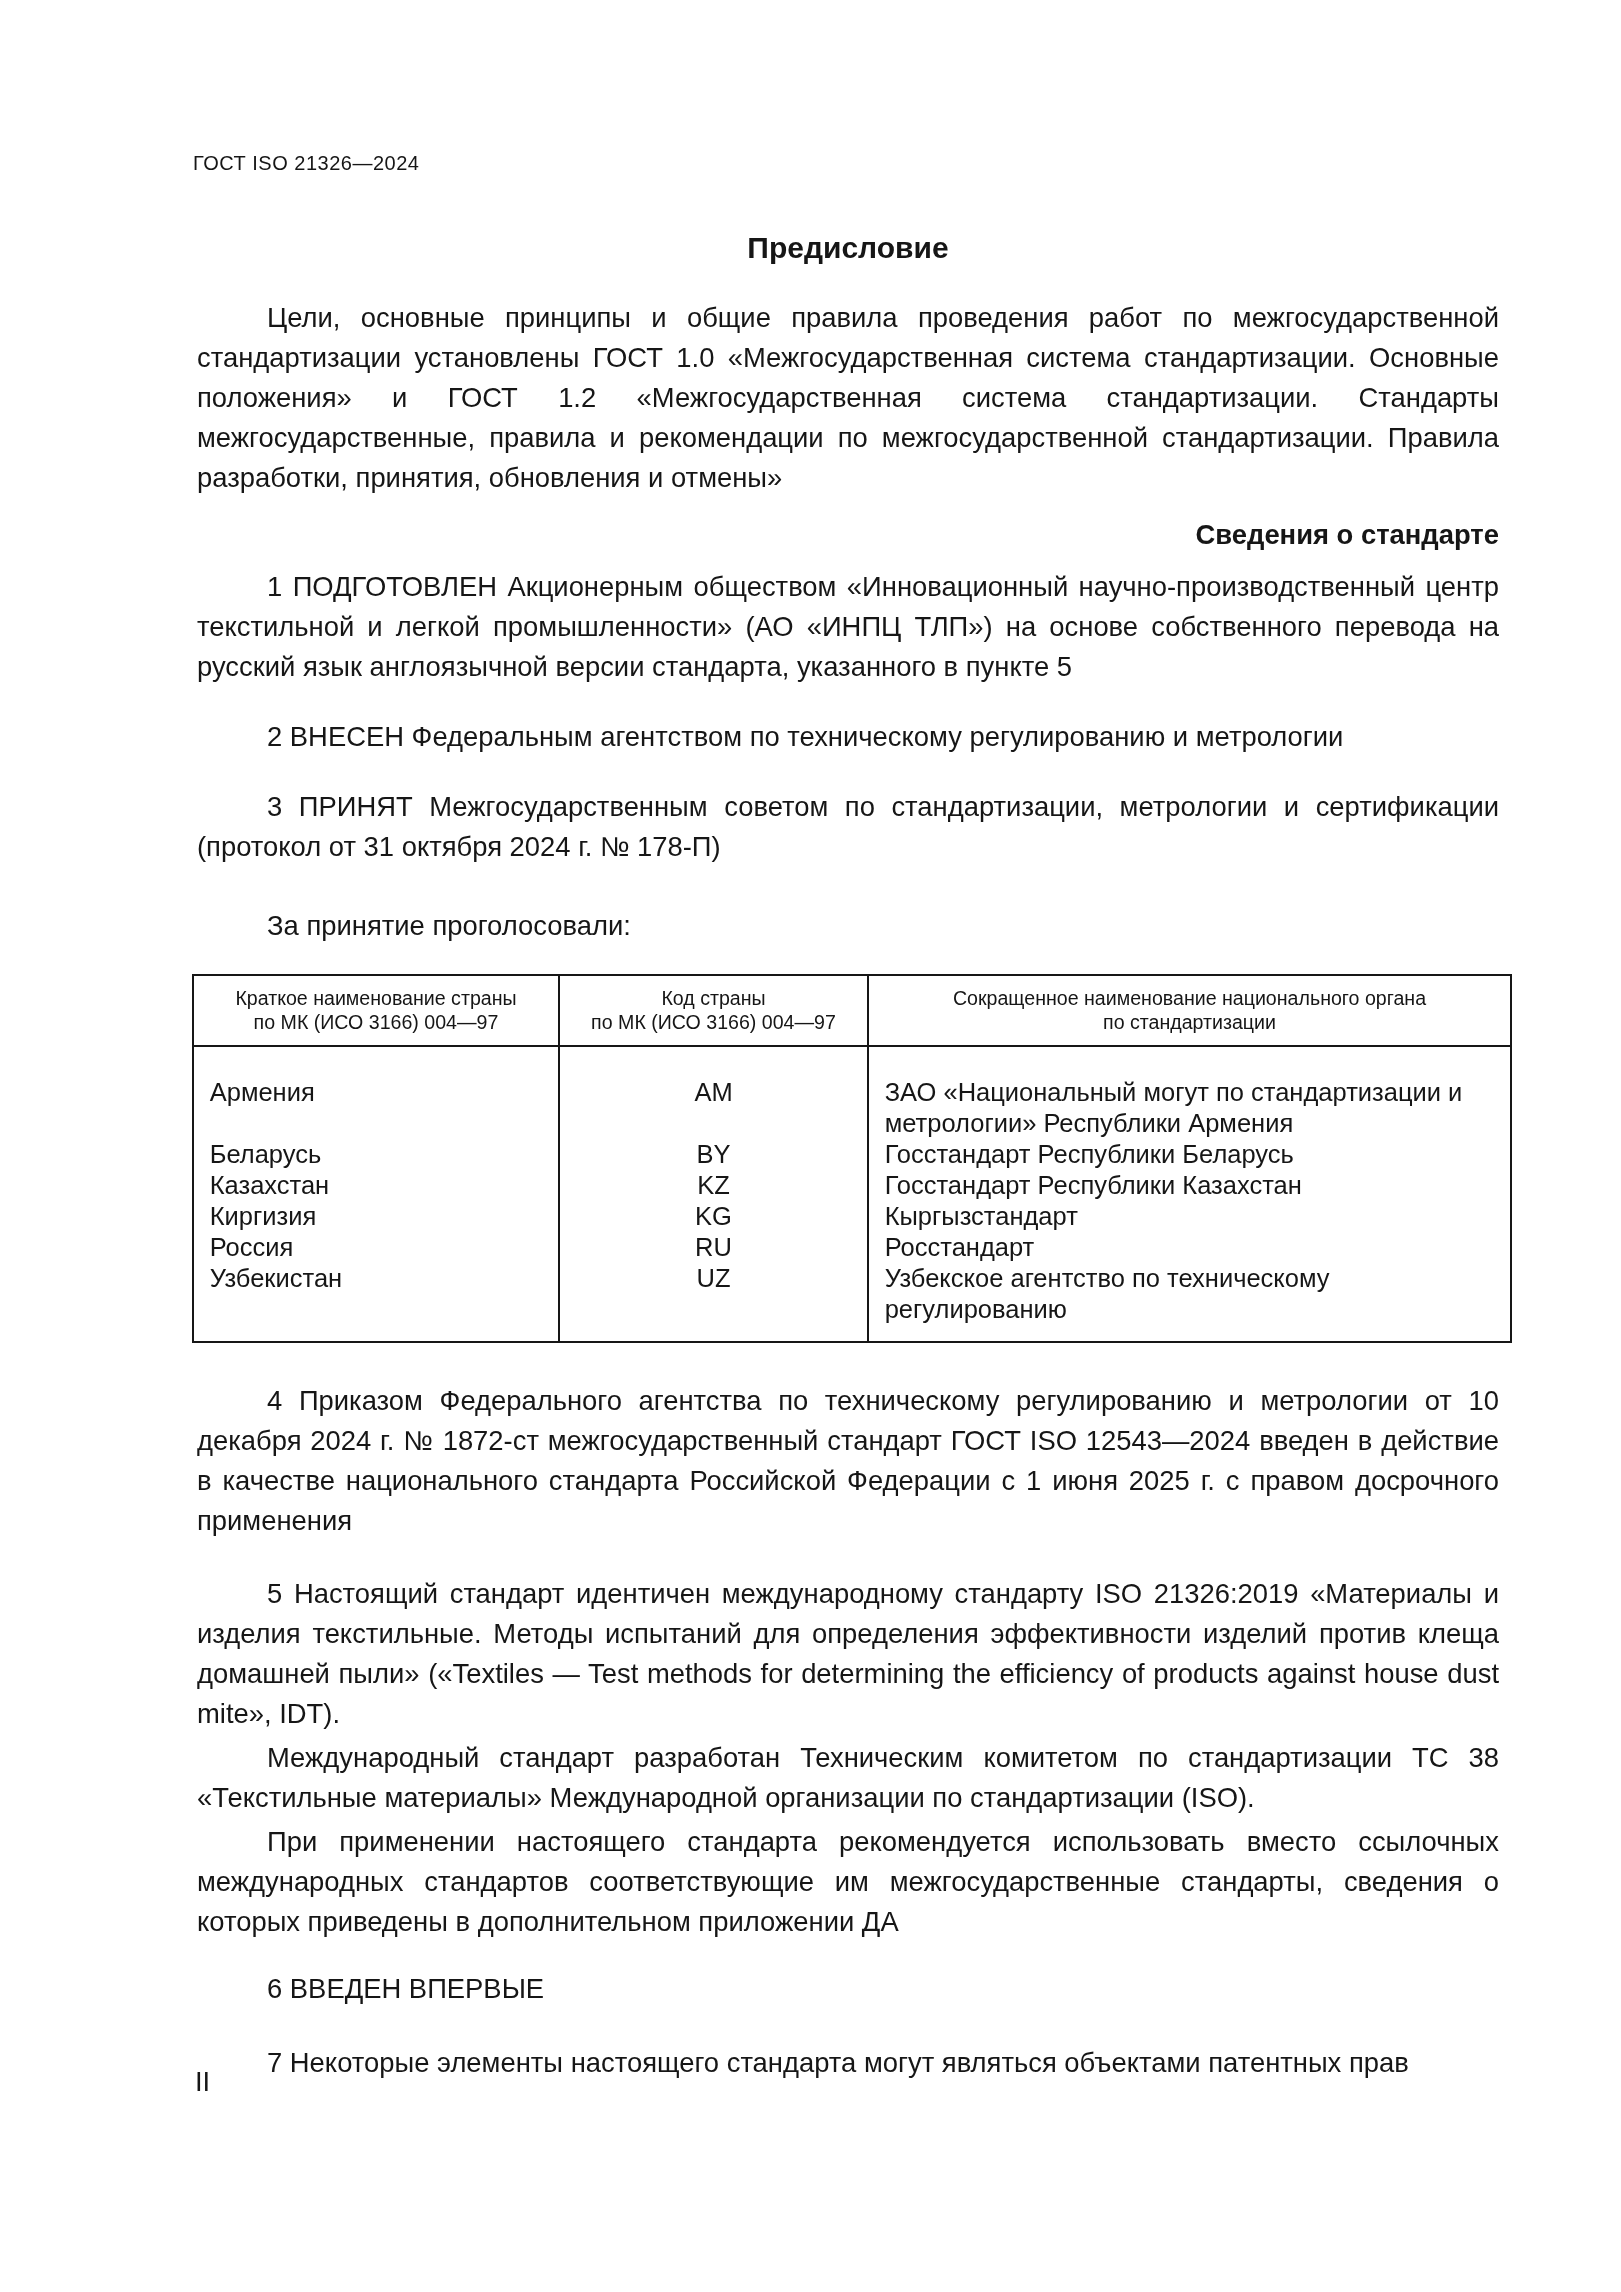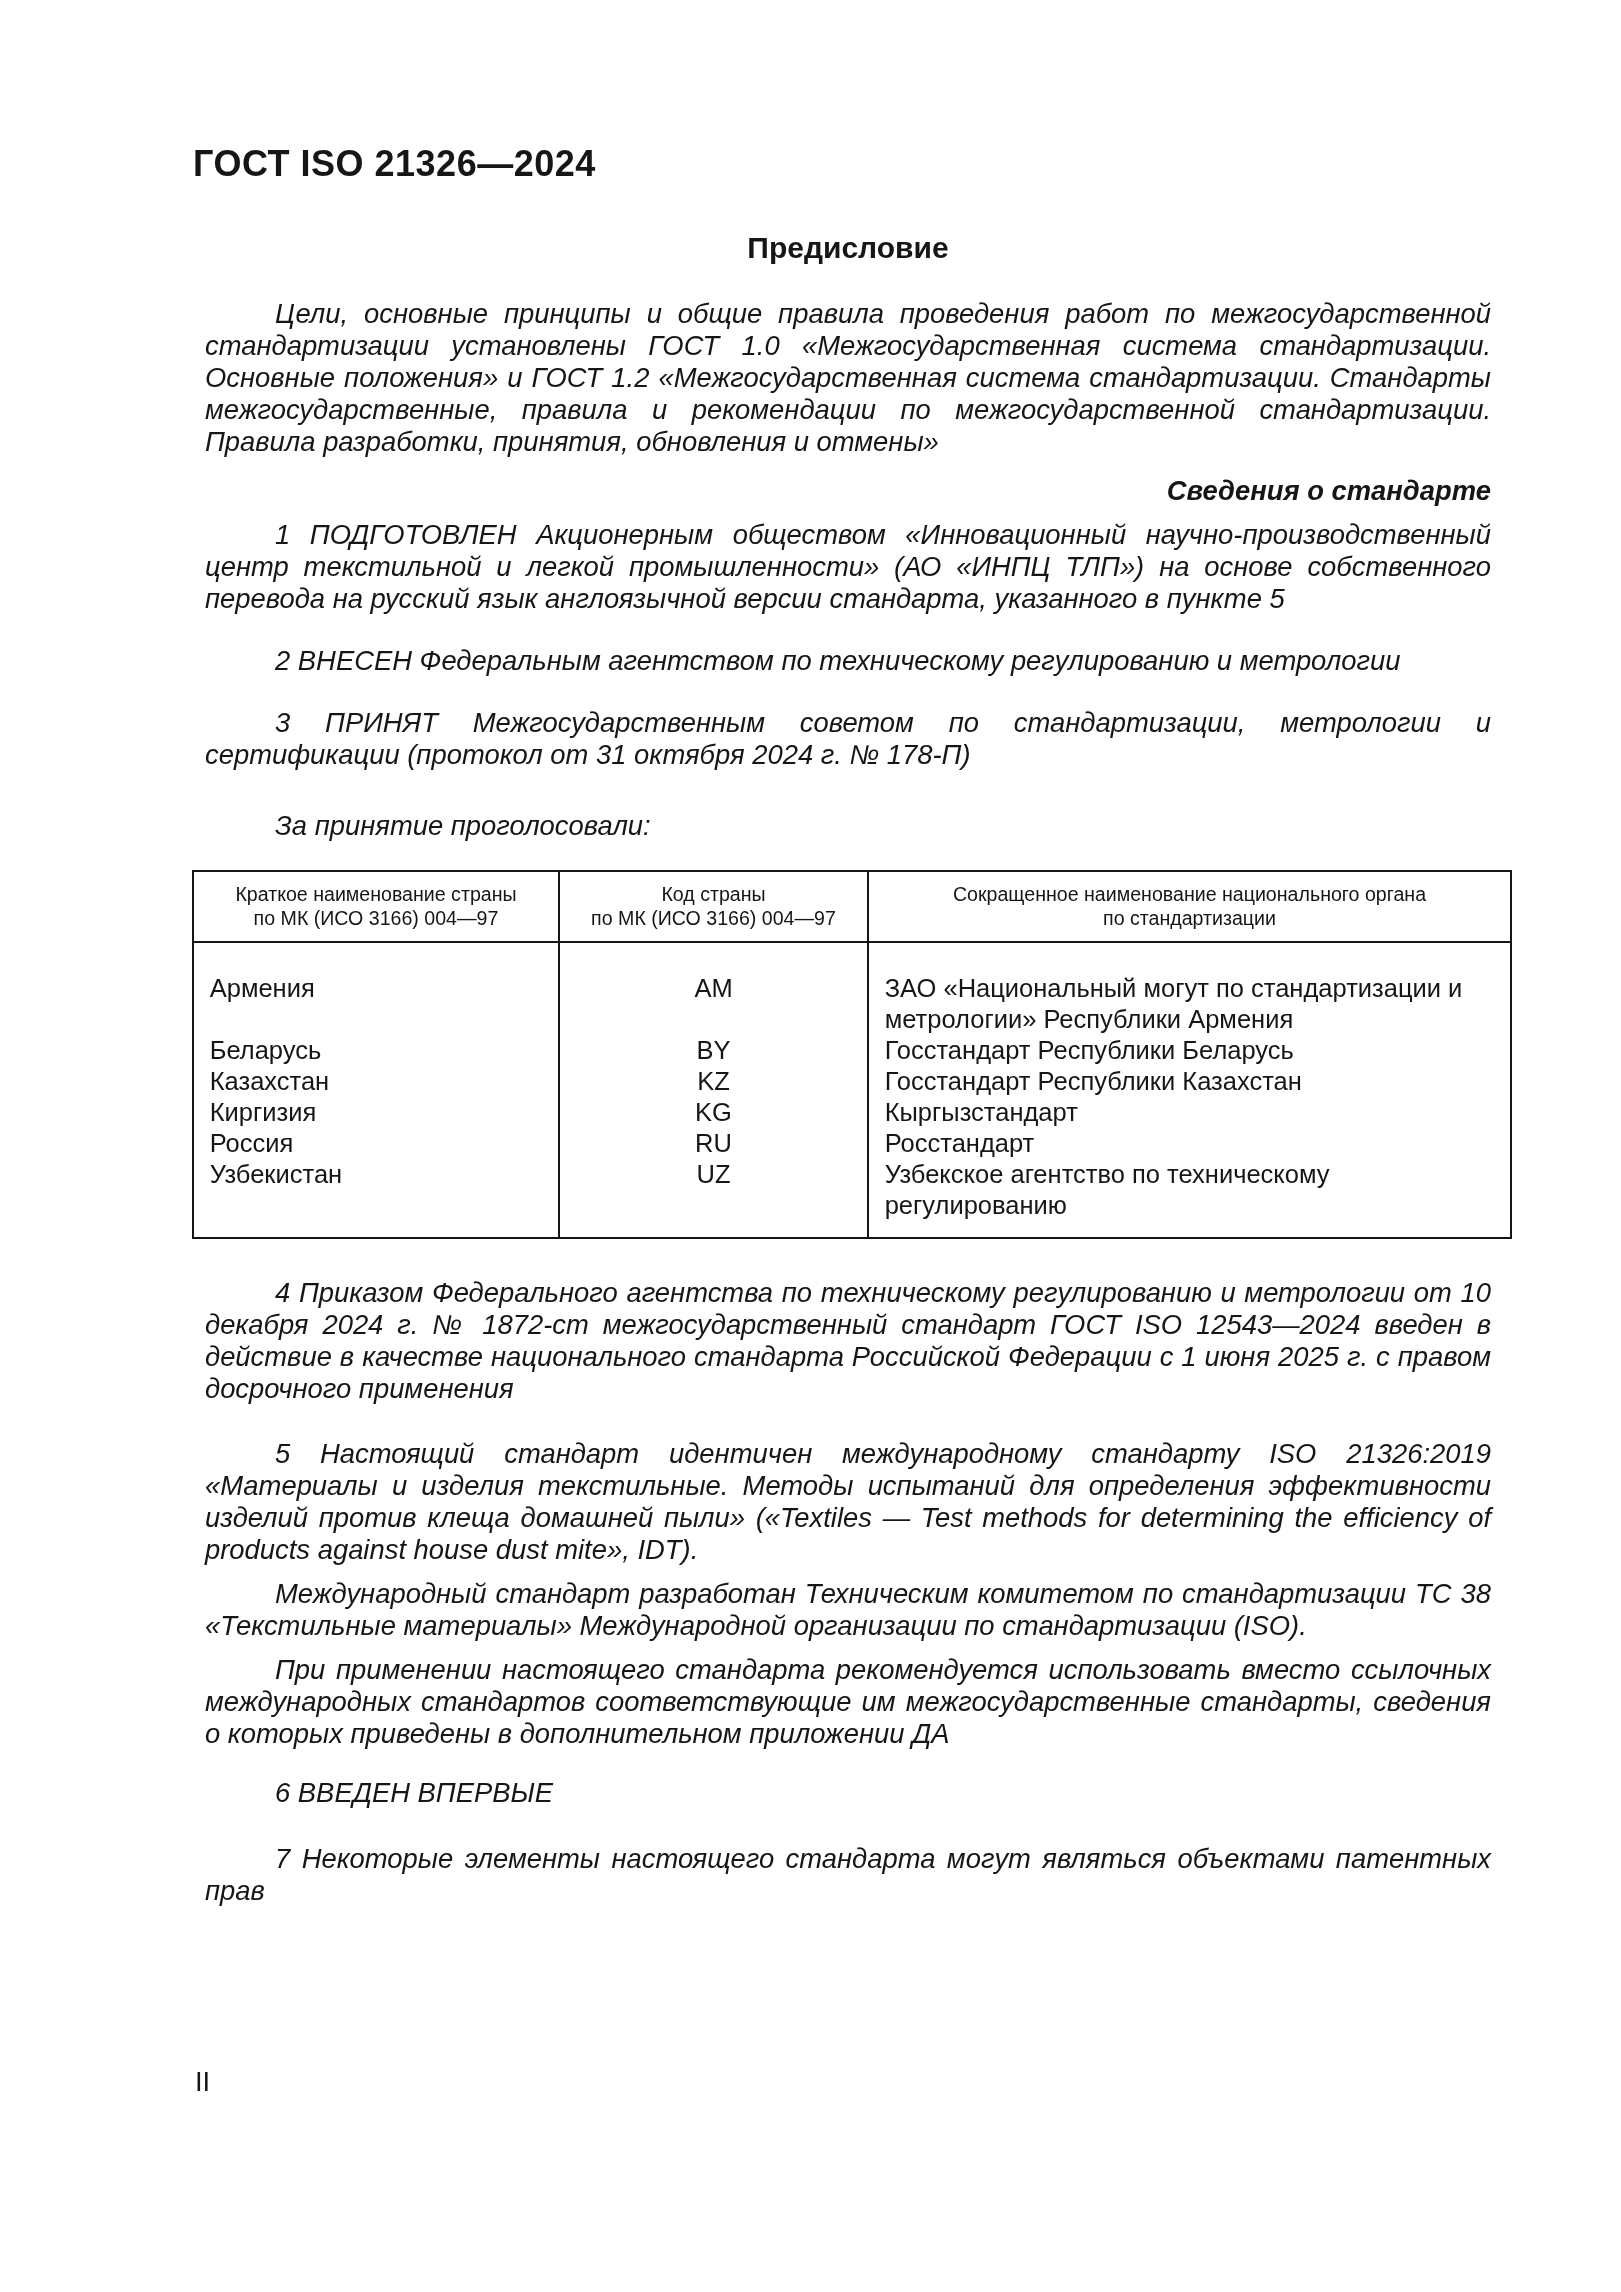--- a/index.html
+++ b/index.html
@@ -8,39 +8,38 @@
     width: 1621px;
     height: 2293px;
     margin: 0 auto;
     background: #ffffff;
     box-sizing: border-box;
     padding: 147px 118px 0 193px;
     color: #161616;
     font-family: "Liberation Sans", "DejaVu Sans", sans-serif;
   }
   .running-header {
-    font-size: 36px;
-    font-weight: bold;
+    font-size: 20px;
+    font-weight: normal;
     line-height: 33px;
     letter-spacing: 0.5px;
   }
   .doc-title {
     margin: 49px 0 12px 0;
     text-align: center;
     font-size: 30px;
     font-weight: bold;
     line-height: 37px;
   }
   p.para {
-    margin: 12px;
+    margin: 4px;
     font-size: 27.4px;
-    line-height: 32px;
+    line-height: 40px;
     text-align: justify;
     text-indent: 70px;
-    font-style: italic;
   }
   p.mt-intro  { margin-top: 32px; }
   p.subhead   { margin-top: 16.7px; font-weight: bold; text-align: right; }
   p.mt-item1  { margin-top: 12.7px; }
   p.mt-item   { margin-top: 30px; }
   p.mt-vote   { margin-top: 39px; }
   p.mt-item4  { margin-top: 38px; }
   p.mt-item5  { margin-top: 33px; }
   p.mt-cont   { margin-top: 0; }
   p.mt-item6  { margin-top: 27.4px; }

